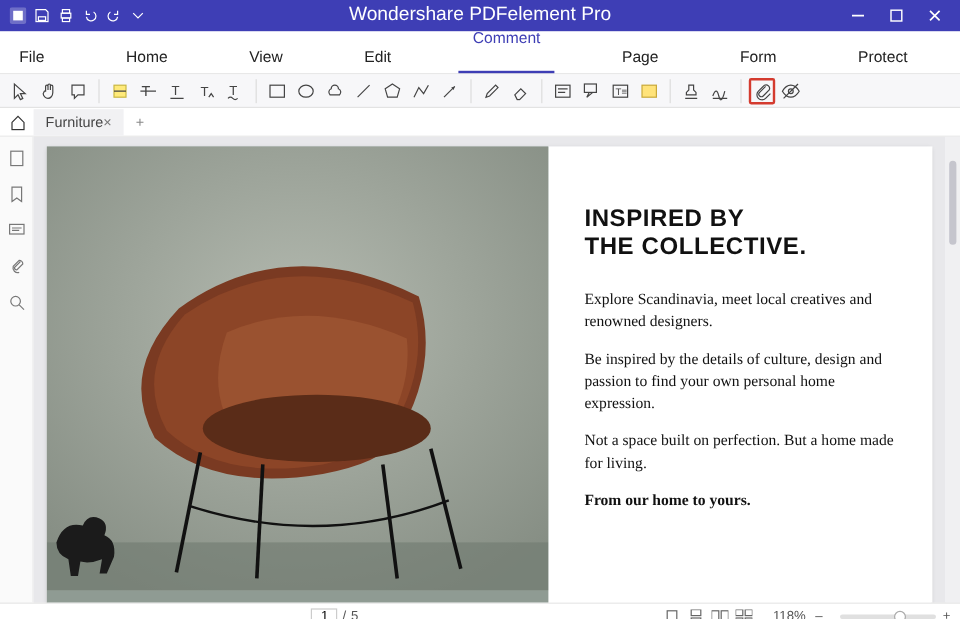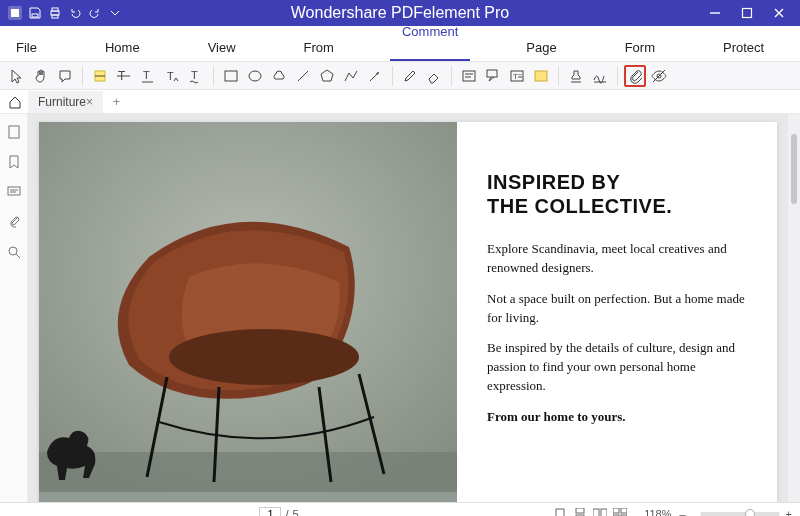--- a/index.html
+++ b/index.html
@@ -104,21 +104,21 @@
           <path d="M2 2l8 8M10 2l-8 8" stroke="#fff" stroke-width="1.4"></path>
         </svg>
       </span>
   </div>
 </div>
 
 <div class="menubar">
   <div class="item">File</div>
   <div class="item">Home</div>
   <div class="item">View</div>
-  <div class="item">From</div>
+  <div class="item">Edit</div>
   <div class="item active">Comment</div>
   <div class="item">Page</div>
   <div class="item">Form</div>
   <div class="item">Protect</div>
   <div class="item">Share</div>
   <div class="item">Help</div>
   <div class="dots">
       <svg width="14" height="10">
         <path d="M3 3l4 4 4-4" fill="none" stroke="#999" stroke-width="1.4"></path>
       </svg>
@@ -341,22 +341,22 @@
           <line x1="280" y1="265" x2="292" y2="360" stroke="#111" stroke-width="3"></line>
           <line x1="320" y1="252" x2="345" y2="352" stroke="#111" stroke-width="3"></line>
           <path d="M120 300 q110 35 215 -5" fill="none" stroke="#111" stroke-width="2"></path>
 
           <path d="M8 330 q6 -18 22 -14 q4 -10 14 -6 q8 4 4 14 q10 4 8 18 l-6 14 h-6 l2 -12 q-10 4 -18 2 l-2 12 h-6 l-2 -14 q-10 -4 -10 -14z" fill="#1b1b1b"></path>
         </svg>
       </div>
       <div class="textside">
         <h2><span>INSPIRED BY</span><br><span>THE COLLECTIVE.</span></h2>
         <p>Explore Scandinavia, meet local creatives and renowned designers.</p>
+        <p>Be inspired by the details of culture, design and passion to find your own personal home expression.</p>
         <p>Not a space built on perfection. But a home made for living.</p>
-        <p>Be inspired by the details of culture, design and passion to find your own personal home expression.</p>
         <p class="bold">From our home to yours.</p>
       </div>
     </div>
   </div>
   <div class="scrollg">
     <div class="thumb"></div>
   </div>
 </div>
 
 <div class="statusbar">

